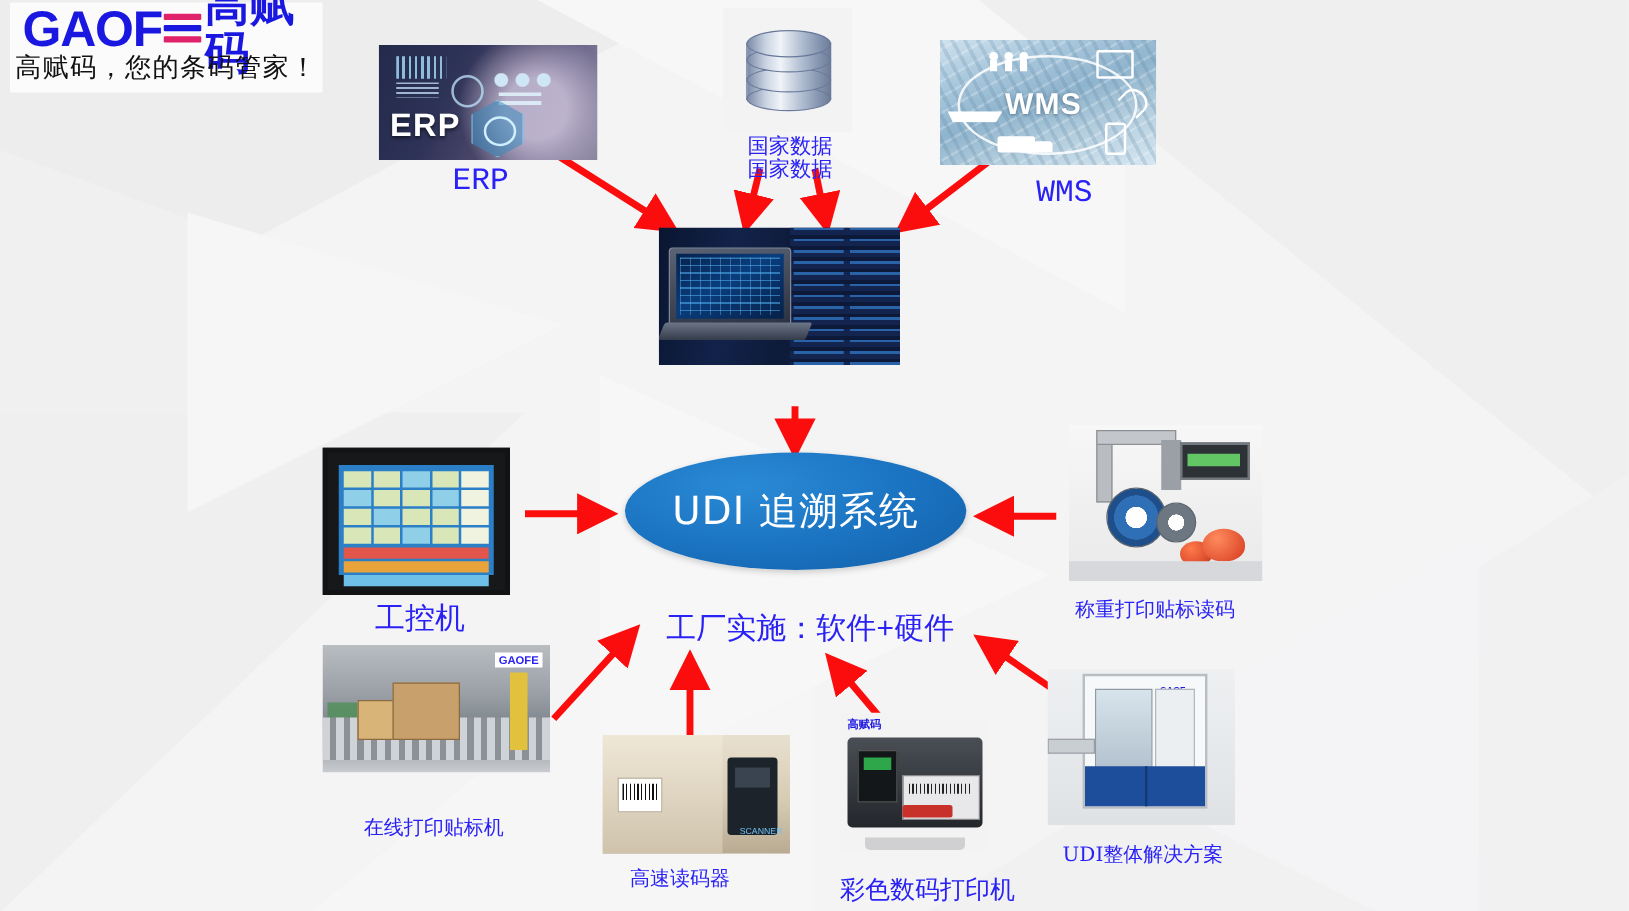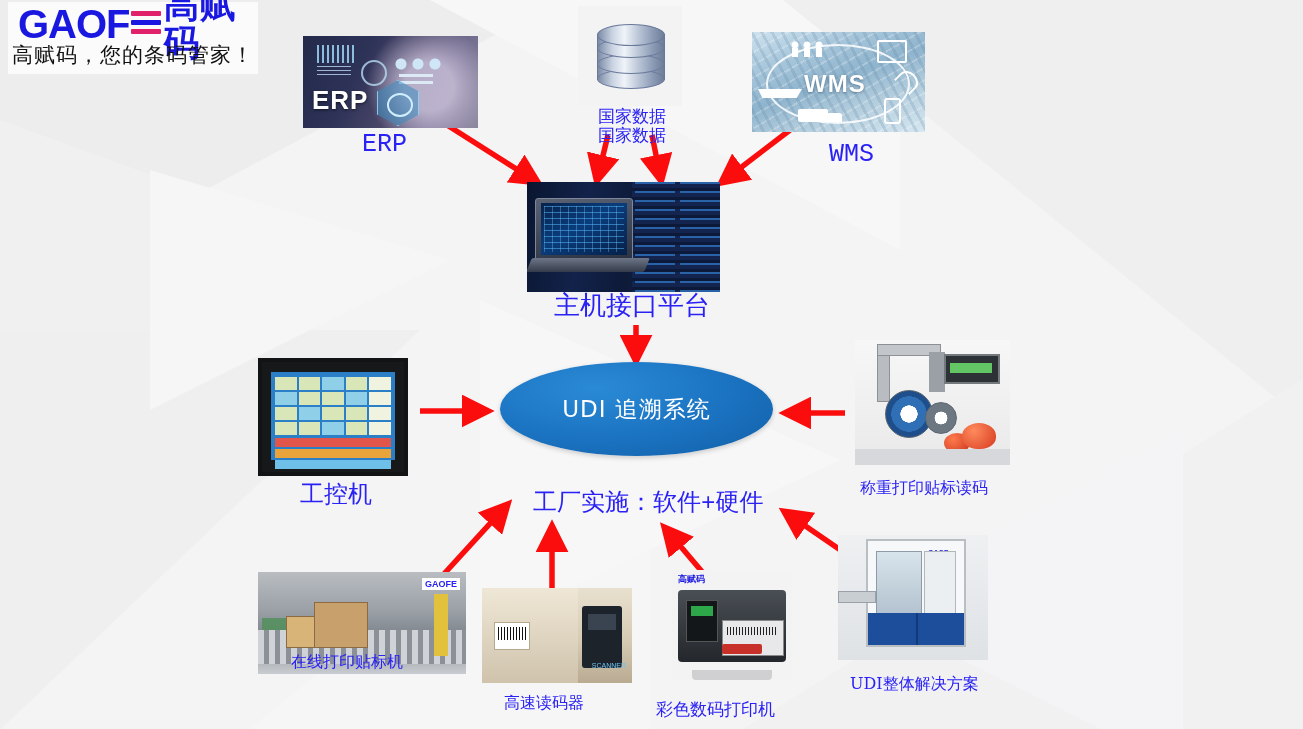--- a/index.html
+++ b/index.html
@@ -161,21 +161,21 @@
     background:radial-gradient(circle,#ffffff 0 26%,#2f6fb5 27% 54%,#1f4f8a 55% 100%);border:1px solid #5c6670;}
   .weigh .reel2{position:absolute;left:70px;top:62px;width:30px;height:30px;border-radius:50%;
     background:radial-gradient(circle,#ffffff 0 30%,#6d7782 31% 100%);border:1px solid #5c6670;}
   .weigh .tom{position:absolute;right:14px;bottom:16px;width:34px;height:26px;border-radius:50% 50% 45% 45%;
     background:radial-gradient(circle at 35% 30%,#ff8a5c,#d63a20);}
   .weigh .tom2{position:absolute;right:40px;bottom:12px;width:26px;height:20px;border-radius:50%;
     background:radial-gradient(circle at 35% 30%,#ff7a4c,#c8331c);}
   .weigh .base{position:absolute;left:0;bottom:0;width:100%;height:16px;background:#d6d8db;}
 
   
-  .online{left:258px;top:572px;width:208px;height:102px;}
+  .online{left:258px;top:516px;width:182px;height:102px;}
   .online .inner{background:linear-gradient(180deg,#b9bdc2 0%,#9aa0a6 38%,#7e858c 62%,#c9ccd0 100%);}
   .online .conv{position:absolute;left:0;bottom:10px;width:100%;height:34px;
     background:repeating-linear-gradient(90deg,#cfd3d7 0 6px,#8b9197 6px 11px);}
   .online .box{position:absolute;left:56px;top:30px;width:52px;height:44px;background:#c8a06b;border:1px solid #8c6b42;}
   .online .box2{position:absolute;left:28px;top:44px;width:34px;height:30px;background:#d8b478;border:1px solid #8c6b42;}
   .online .green{position:absolute;left:4px;top:46px;width:46px;height:34px;background:#4f8f57;opacity:.8;}
   .online .yellow{position:absolute;right:18px;top:22px;width:14px;height:62px;background:#e2c13c;}
   .online .logo{position:absolute;right:6px;top:6px;font-size:9px;color:#2a22f5;font-weight:bold;
     font-family:"Liberation Sans",sans-serif;background:#fff;padding:1px 3px;}
 
@@ -216,21 +216,21 @@
   .ccd .bluebase::after{content:"";position:absolute;left:50%;top:0;width:2px;height:32px;background:#123a78;}
   .ccd .arm{position:absolute;left:0;top:56px;width:36px;height:10px;background:#c9ced3;border:1px solid #9aa1a8;}
   .ccd .brand{position:absolute;left:60px;top:8px;font-size:7px;color:#1a17e0;font-weight:bold;
     font-family:"Liberation Sans",sans-serif;}
 
   
   .ellipse{position:absolute;left:500px;top:362px;width:273px;height:94px;border-radius:50%;
     background:radial-gradient(ellipse at 35% 28%,#2a8ad6 0%,#1a72c0 55%,#135fa6 100%);
     display:flex;align-items:center;justify-content:center;
     box-shadow:0 2px 5px rgba(0,0,0,.18);}
-  .ellipse span{color:#fff;font-family:"DejaVu Sans",sans-serif;font-size:23px;letter-spacing:1px;text-align:right;}
+  .ellipse span{color:#fff;font-family:"DejaVu Sans",sans-serif;font-size:31px;letter-spacing:1px;text-align:right;}
 
   
   svg.arrows{position:absolute;inset:0;width:1303px;height:729px;pointer-events:none;}
 </style>
 </head>
 <body>
 
 <div id="stage">
 
   <div class="bg">
@@ -337,21 +337,20 @@
   <div class="tile srv">
     <div class="inner">
       <div class="rack rk1"></div>
         <div class="rack rk2"></div>
       <div class="lap">
           <div class="scr"></div>
         </div>
       <div class="base"></div>
     </div>
   </div>
-  <div class="lbl" style="left:554px;top:288px;font-size:26px;">主机接口平台</div>
 
   <div class="ellipse">
     <span>UDI 追溯系统</span>
   </div>
 
   <div class="lbl" style="left:533px;top:486px;font-size:24px;text-align:right;">工厂实施：软件+硬件</div>
 
   <div class="tile hmi">
     <div class="inner">
       <div class="screen">
@@ -426,21 +425,21 @@
     <div class="inner">
       <div class="brand">高赋码</div>
       <div class="body">
         <div class="panel"></div>
           <div class="slot"></div>
           <div class="red"></div>
       </div>
       <div class="foot"></div>
     </div>
   </div>
-  <div class="lbl" style="left:656px;top:698px;font-size:17px;">彩色数码打印机</div>
+  <div class="lbl" style="left:672px;top:698px;font-size:20px;">彩色数码打印机</div>
 
   <div class="tile ccd">
     <div class="inner">
       <div class="frame">
         <div class="brand">GAOF</div>
         <div class="glass"></div>
           <div class="door"></div>
           <div class="bluebase"></div>
       </div>
       <div class="arm"></div>

